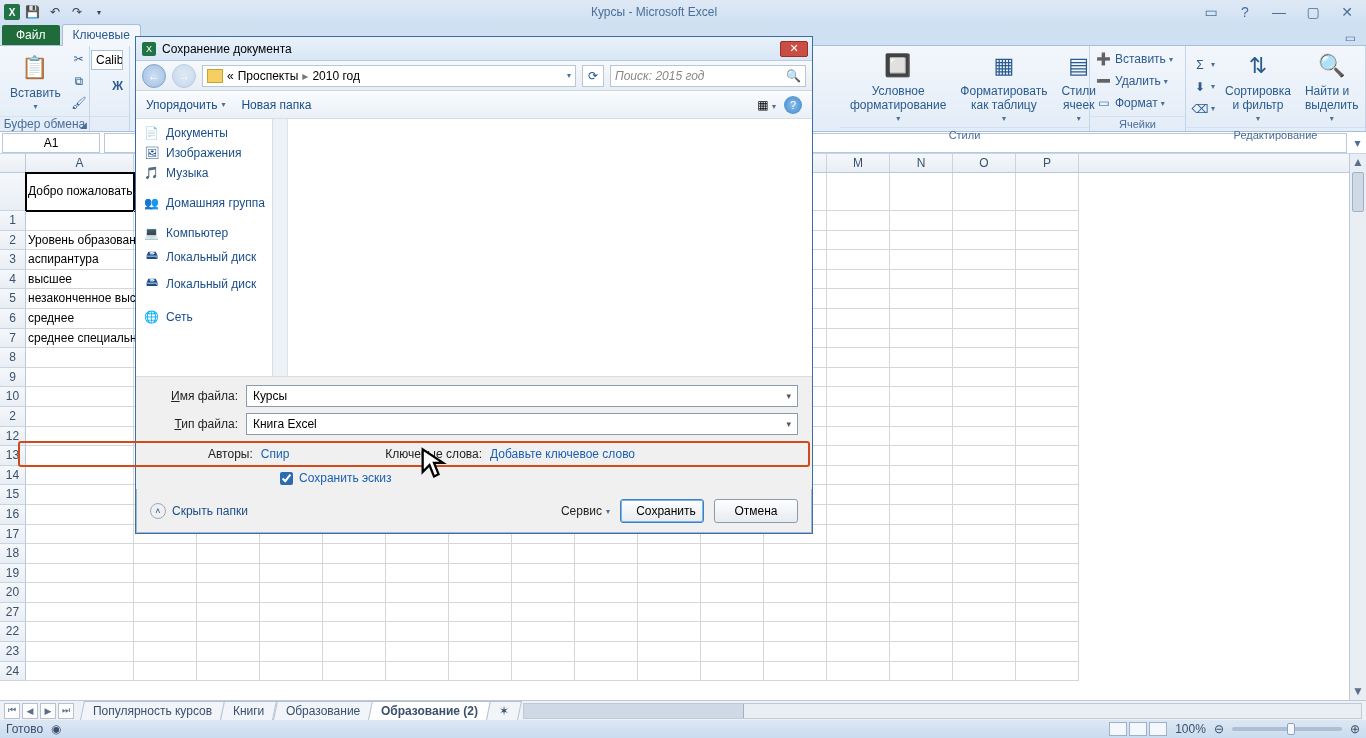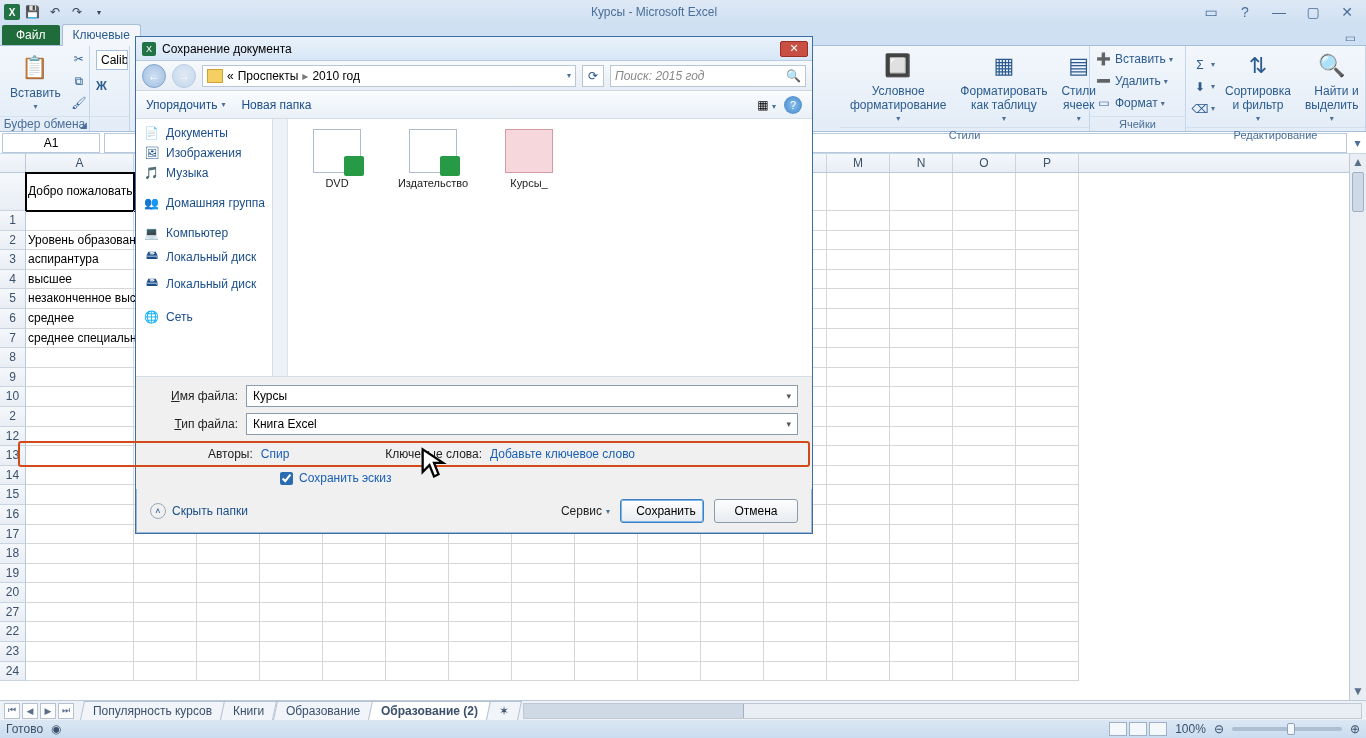--- a/index.html
+++ b/index.html
@@ -176,21 +176,21 @@
           </div>
         <div class="small-row">
             <span class="ico">🖌</span>
           </div>
       </div>
     </div>
     <div class="label"><span>Буфер обмена</span><span class="corner">◢</span></div>
   </div>
 
   <div class="r-group" style="width:40px">
-    <div class="body" style="flex-direction:column; align-items:flex-start; padding-top:4px;">
+    <div class="body" style="flex-direction:column; align-items:flex-end; padding-top:4px;">
       <div class="fontname" style="width:32px">
           <span>Calib</span>
         </div>
       <div class="small-row" style="font-weight:bold;">Ж</div>
     </div>
     <div class="label"></div>
   </div>
 
   <div style="flex:1"></div>
 
@@ -254,21 +254,21 @@
             <span class="drop-caret">▾</span>
           </div>
       </div>
       <div class="big-btn">
         <div class="ico">⇅</div>
         <div style="text-align:center">Сортировка и фильтр</div>
           <div class="drop-caret">▾</div>
       </div>
       <div class="big-btn">
         <div class="ico">🔍</div>
-        <div style="text-align:right">Найти и выделить</div>
+        <div style="text-align:left">Найти и выделить</div>
           <div class="drop-caret">▾</div>
       </div>
     </div>
     <div class="label">Редактирование</div>
   </div>
 </div>
 
 <div class="fx-row">
   <div class="namebox">A1</div>
   <div class="fxbar"></div>
@@ -881,34 +881,20 @@
         <div class="nt">
           <span class="ico">🖴</span>
           <span>Локальный диск</span>
         </div>
         <div style="height: 10px;"></div>
         <div class="nt">
           <span class="ico">🌐</span>
           <span>Сеть</span>
         </div>
       </div>
-    <div class="file-pane" id="filepane">
-        <div class="fitem ">
-          <div class="thumb"></div>
-          <div class="lbl">DVD</div>
-        </div>
-        <div class="fitem ">
-          <div class="thumb"></div>
-          <div class="lbl">Издательство</div>
-        </div>
-        <div class="fitem pink">
-          <div class="thumb"></div>
-          <div class="lbl">Курсы_</div>
-        </div>
-      </div>
   </div>
   <div class="dlg-fields">
     <div class="fld-row">
       <div class="lab"><u>И</u><span></span>мя файла:</div>
       <div class="inp">
           <span>Курсы</span>
           <span class="caret">▾</span>
         </div>
     </div>
     <div class="fld-row">

